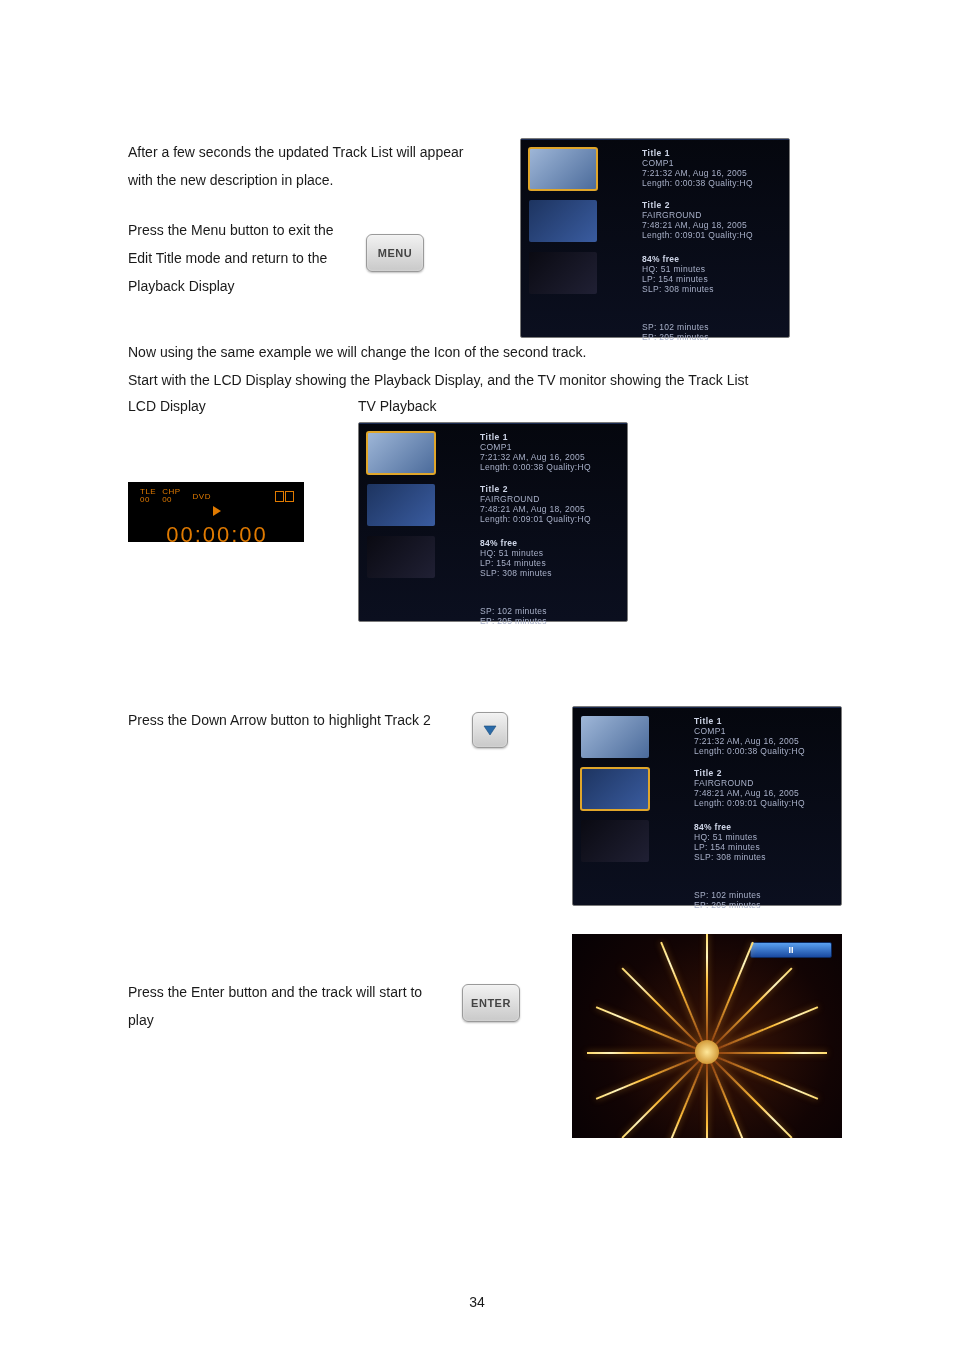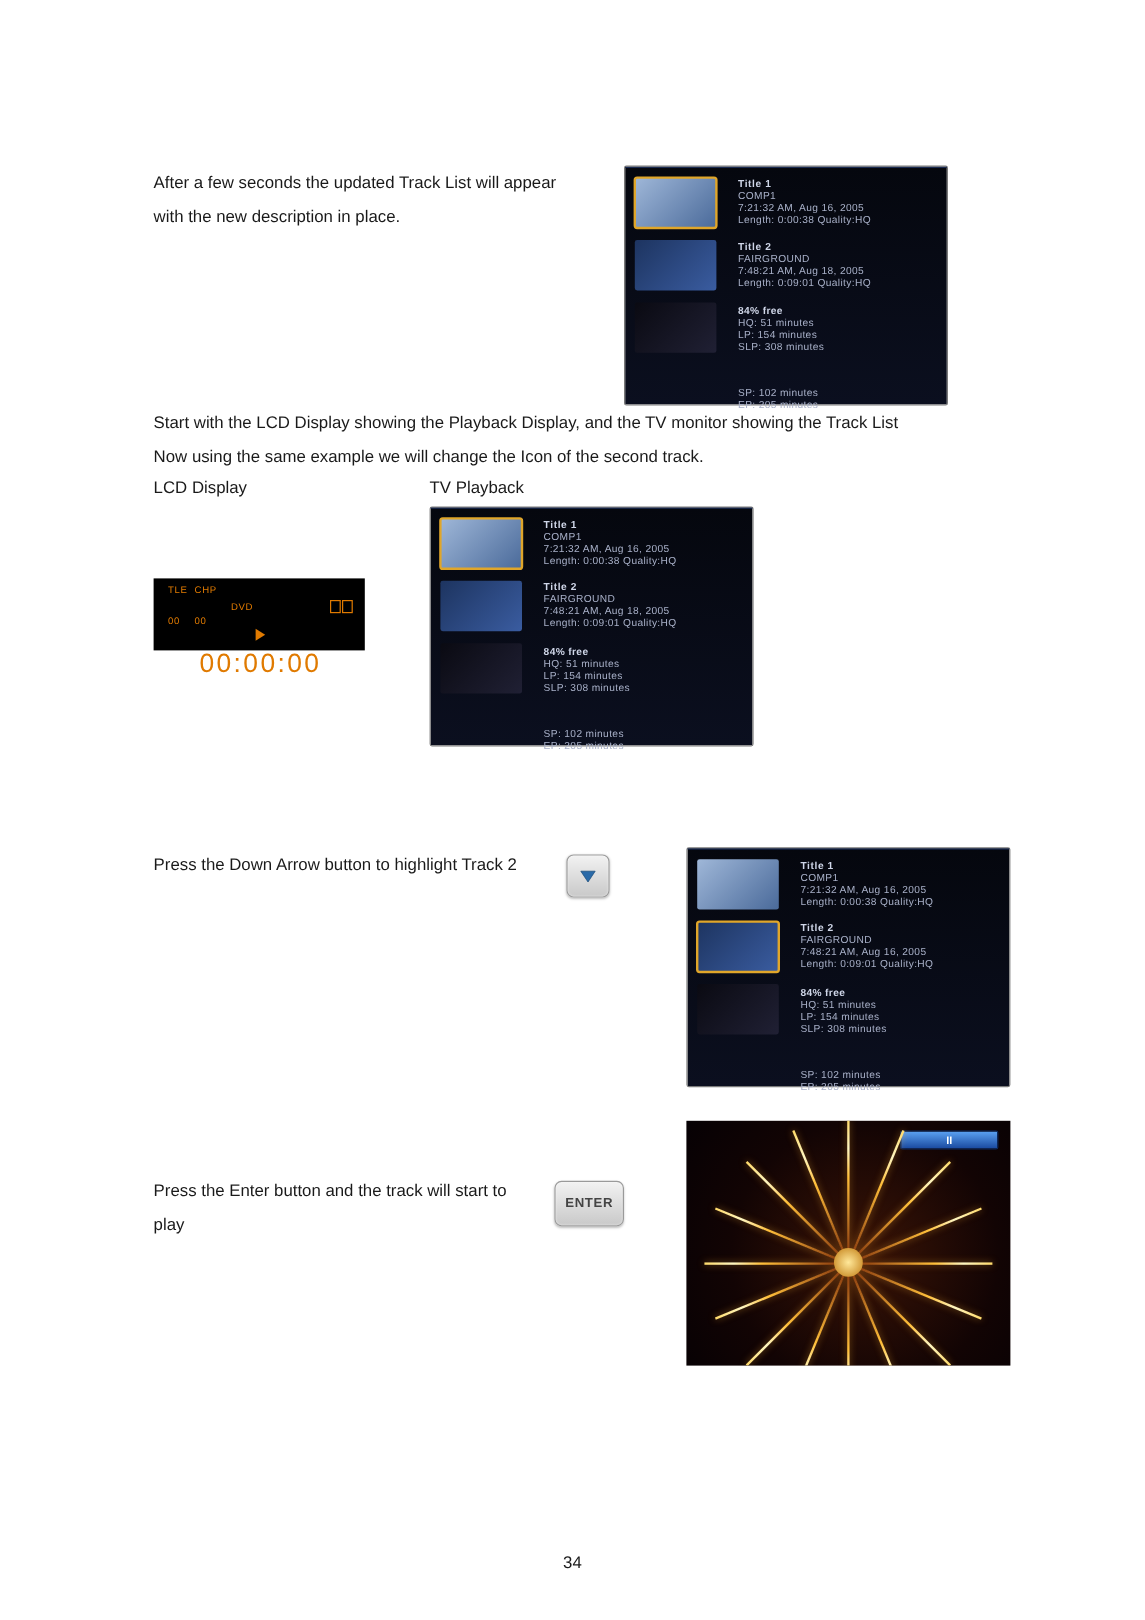--- a/index.html
+++ b/index.html
@@ -35,21 +35,21 @@
     display: flex;
     flex-direction: column;
     padding-bottom: 6px;
   }
   .tv-header {
     height: 18px;
     background: linear-gradient(#224a90, #4475c9);
     border-bottom: 1px solid #1a2a50;
   }
   .tv-body { flex: 1; display: flex; flex-direction: column; padding: 4px 0 0 0; }
-  .track-row { display: flex; align-items: flex-start; padding: 4px 10px 6px 8px; }
+  .track-row { display: flex; align-items: flex-start; padding: 4px 10px 6px 8px; gap: 27px; }
   .track-row.sel .thumb {
     outline: 2px solid #e0a62a;
     outline-offset: -1px;
   }
   .thumb {
     width: 68px;
     height: 42px;
     border-radius: 2px;
     margin-right: 18px;
     flex-shrink: 0;
@@ -66,21 +66,21 @@
   .lcd {
     width: 176px;
     height: 60px;
     background: #000000;
     box-sizing: border-box;
     padding: 6px 10px 4px 12px;
     color: #e07a00;
     font-family: "Arial", sans-serif;
   }
   .lcd-top { display: flex; align-items: center; gap: 6px; font-size: 8px; letter-spacing: 0.5px; }
-  .lcd-top .pair { display:flex; flex-direction:column; line-height:1;gap:18px; }
+  .lcd-top .pair { display:flex; flex-direction:column; line-height:1; }
   .lcd-top .dolby { margin-left:auto; display:flex; gap:1px;}
   .lcd-top .dolby span{ width:7px;height:9px;border:1px solid #e07a00;}
   .lcd-time { display:flex; align-items:center; gap:6px; margin-top:2px;flex-direction:column;}
   .lcd-play { width:0;height:0;border-left:8px solid #e07a00;border-top:5px solid transparent;border-bottom:5px solid transparent;}
   .lcd-digits { font-size: 22px; letter-spacing: 2px; font-weight: 500; }
   
   .btn {
     border-radius: 6px;
     background: linear-gradient(#f2f2f2,#c9c9c9);
     border: 1px solid #9a9a9a;
@@ -129,20 +129,27 @@
 </style>
 </head>
 <body>
 
 <div class="page">
 
   <div class="row" style="align-items:flex-start; gap:32px;">
     <div class="col" style="flex:1; max-width:360px;">
       <div class="body-text">After a few seconds the updated Track List will appear with the new description in place.</div>
       <div style="height:22px;"></div>
+      <div class="row" style="align-items:flex-start;">
+        <div class="body-text" style="max-width:220px;">Press the Menu button to exit the Edit Title mode and return to the Playback Display</div>
+        <div style="width:18px;"></div>
+        <div class="btn btn-menu" style="margin-top:18px;">
+          <span>MENU</span>
+        </div>
+      </div>
     </div>
     <div>
         <div class="tv-panel">
           <div class="tv-header"></div>
           <div class="tv-body">
             <div class="track-row sel">
               <div class="thumb thumb-0"></div>
               <div class="track-info">
                 <div class="title">Title 1</div>
                 <div class="line">COMP1</div>
@@ -174,22 +181,22 @@
                     <div class="line">EP:  205 minutes</div>
                   </div>
                 </div>
               </div>
             </div>
           </div>
         </div>
       </div>
   </div>
 
+  <div class="body-text">Now using the same example we will change the Icon of the second track.</div>
   <div class="body-text">Start with the LCD Display showing the Playback Display, and the TV monitor showing the Track List</div>
-  <div class="body-text">Now using the same example we will change the Icon of the second track.</div>
 
   <div class="row" style="margin-top:4px;">
     <div class="label-small" style="width:230px;">LCD Display</div>
     <div class="label-small">TV Playback</div>
   </div>
 
   <div class="row" style="align-items:flex-start; gap:50px; margin-top:8px;">
     <div style="width:180px; padding-top:60px;">
       <div class="lcd">
         <div class="lcd-top">

